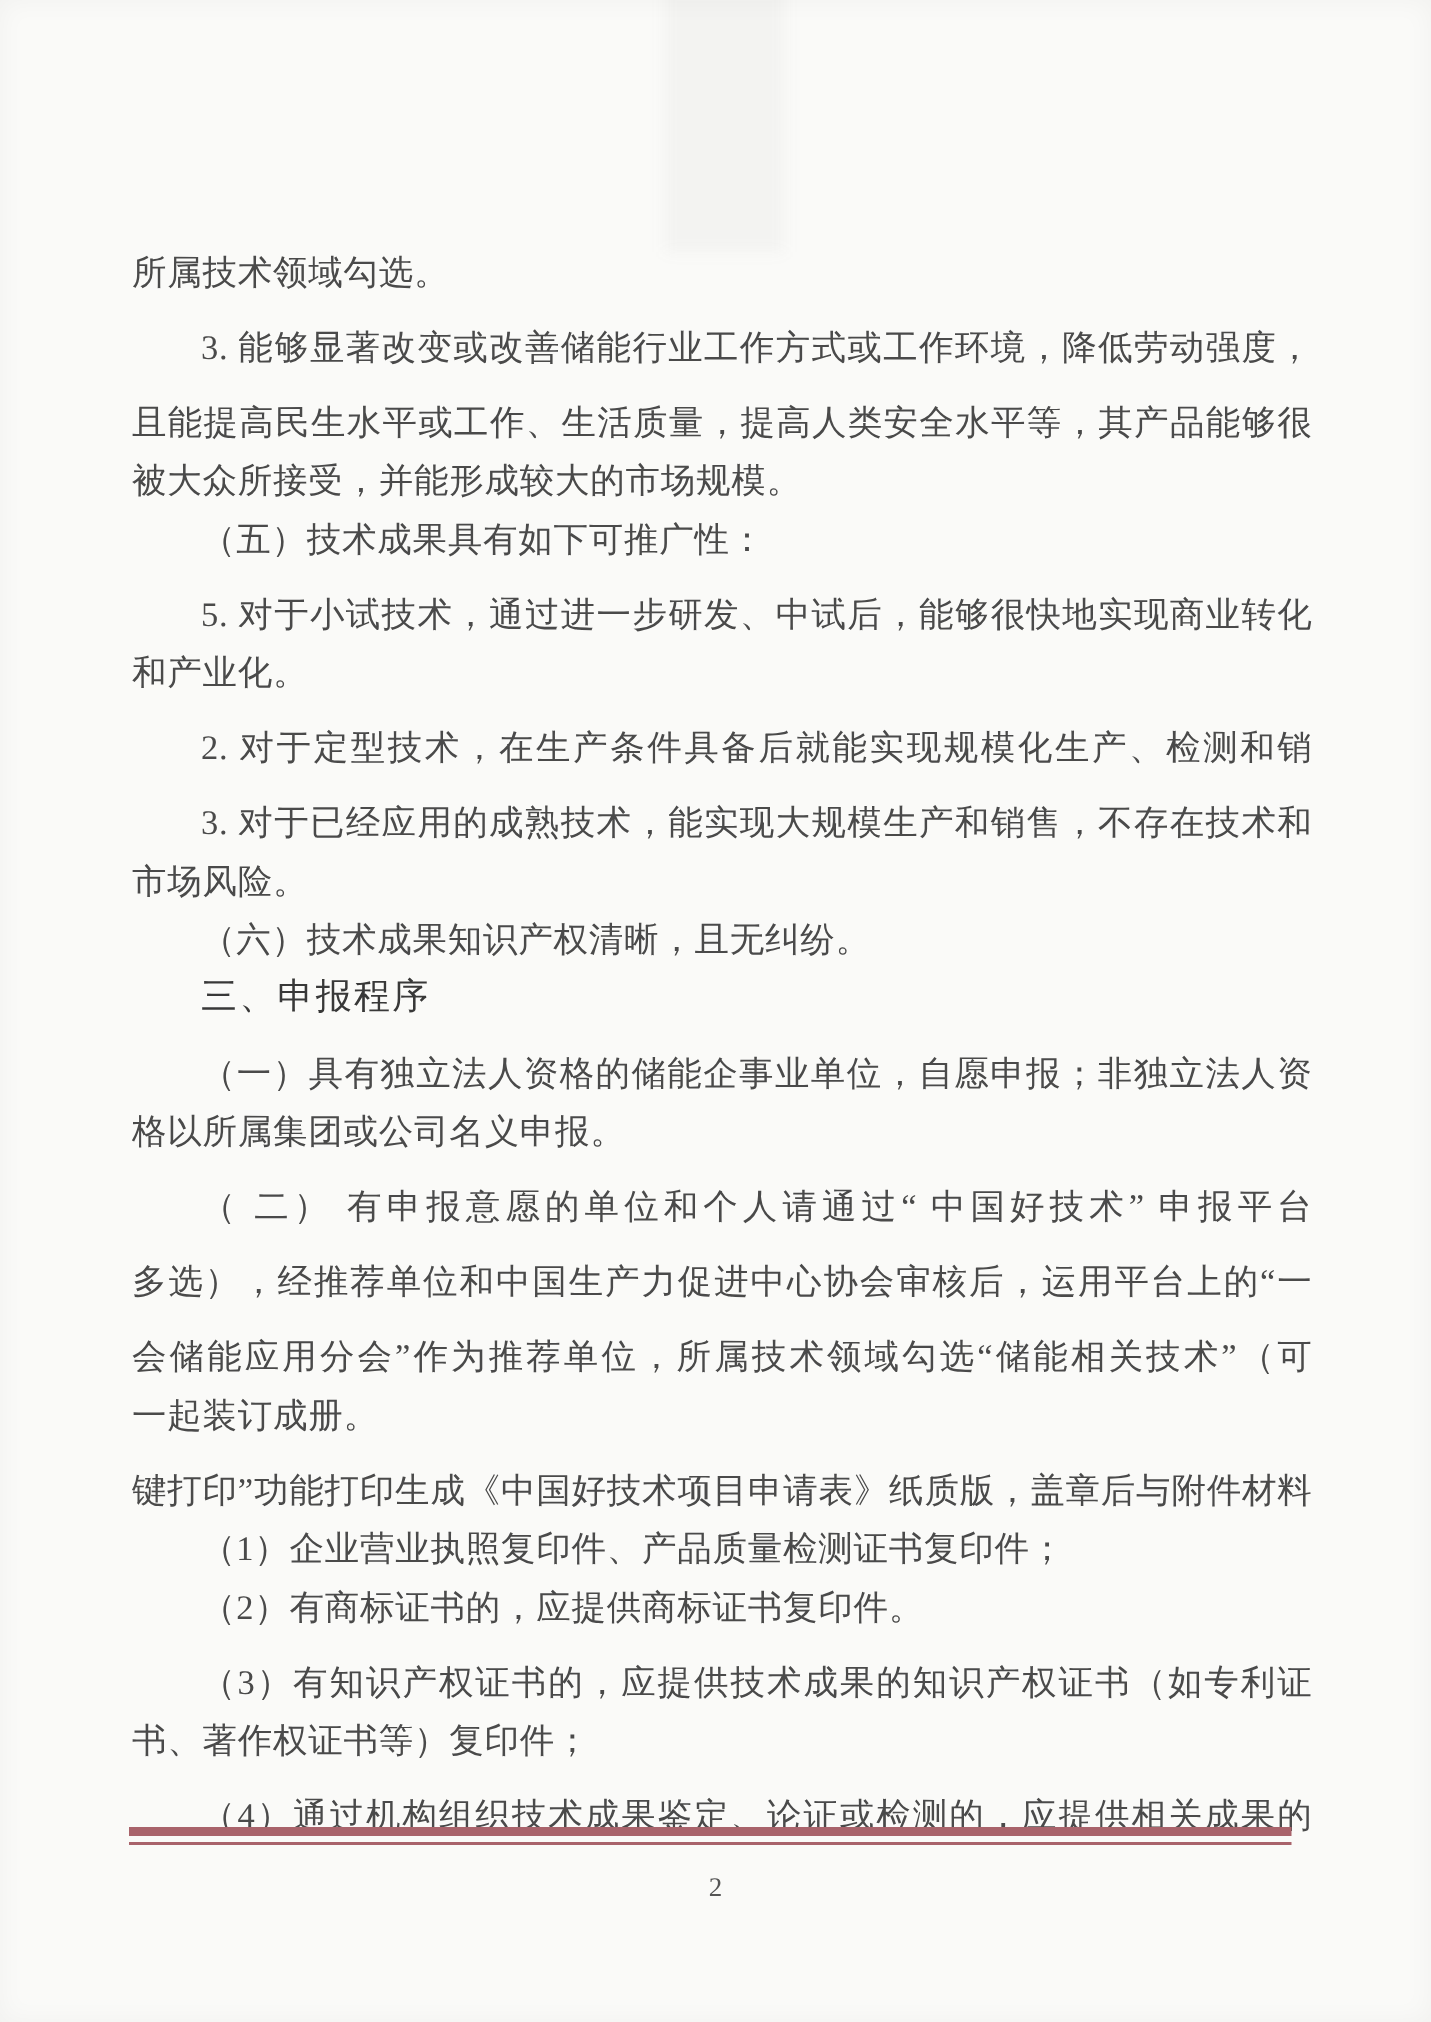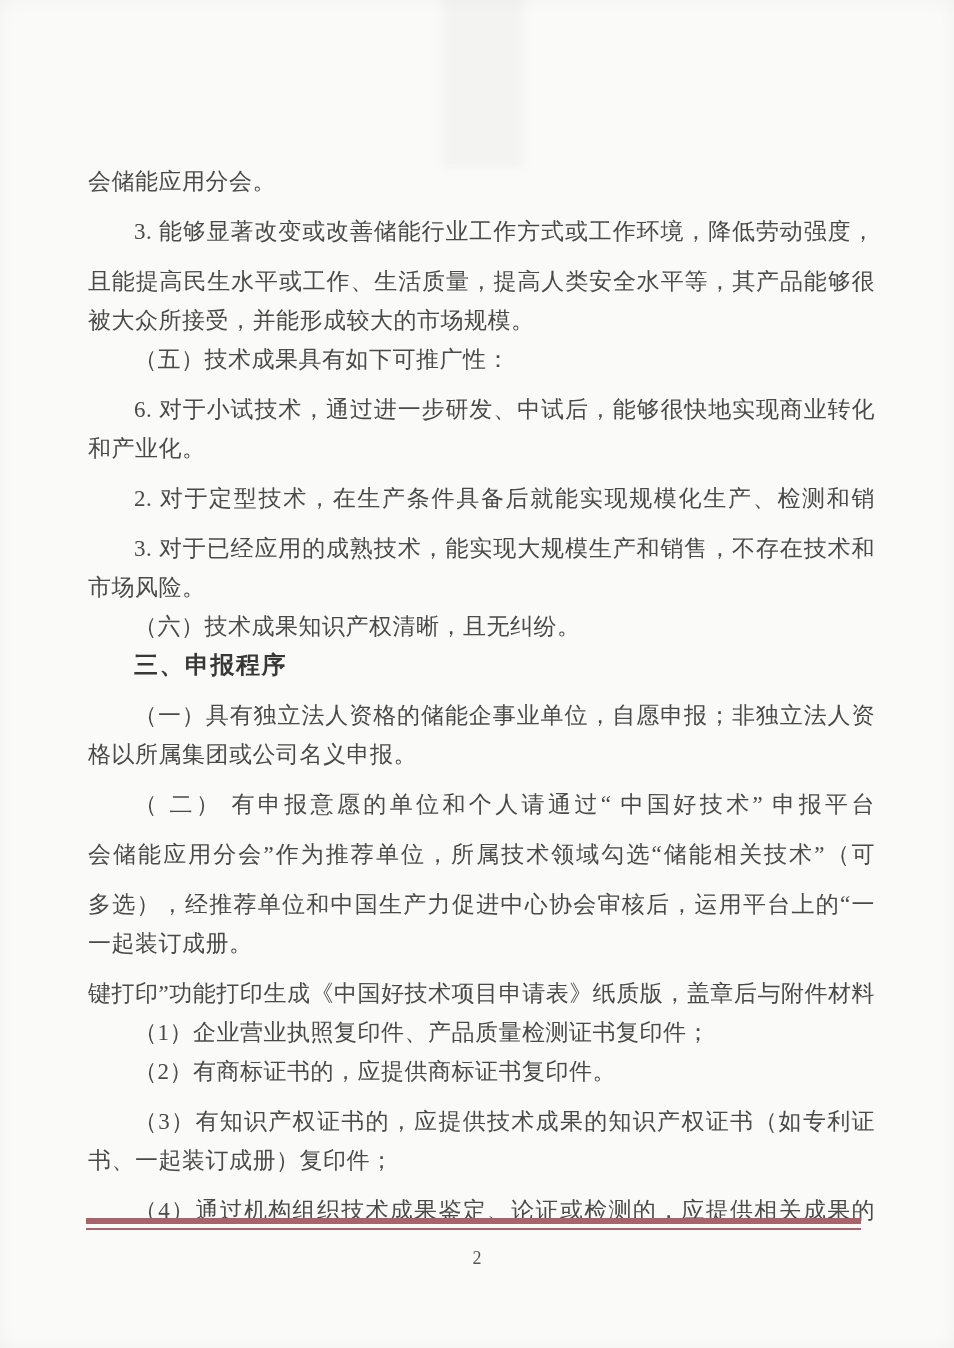--- a/index.html
+++ b/index.html
@@ -49,21 +49,21 @@
   .line.full {
     text-align: justify;
     text-align-last: justify;
     text-justify: inter-character;
     white-space: normal;
     overflow: hidden;
     height: 39px;
     margin-top: 11px;
   }
   .line.bold {
-    font-weight: bold;
+    font-weight: normal;
     color: #383838;
     font-size: 24px;
     letter-spacing: 1.5px;
   }
   .footer-rule {
     position: absolute;
     left: 86px;
     top: 1218px;
     width: 775px;
   }
@@ -90,43 +90,43 @@
   }
 </style>
 </head>
 <body>
 
 <div class="page">
   <div class="scan-artifact"></div>
 
   <div class="doc-body">
 
-  <div class="line">会储能应用分会。</div>
+  <div class="line">所属技术领域勾选。</div>
       <div class="line indent full">3. 能够显著改变或改善储能行业工作方式或工作环境，降低劳动强度，</div>
       <div class="line full">且能提高民生水平或工作、生活质量，提高人类安全水平等，其产品能够很快</div>
       <div class="line">被大众所接受，并能形成较大的市场规模。</div>
       <div class="line indent">（五）技术成果具有如下可推广性：</div>
-      <div class="line indent full">6. 对于小试技术，通过进一步研发、中试后，能够很快地实现商业转化</div>
+      <div class="line indent full">5. 对于小试技术，通过进一步研发、中试后，能够很快地实现商业转化</div>
       <div class="line">和产业化。</div>
       <div class="line indent full">2. 对于定型技术，在生产条件具备后就能实现规模化生产、检测和销售。</div>
       <div class="line indent full">3. 对于已经应用的成熟技术，能实现大规模生产和销售，不存在技术和</div>
       <div class="line">市场风险。</div>
       <div class="line indent">（六）技术成果知识产权清晰，且无纠纷。</div>
       <div class="line indent bold">三、申报程序</div>
       <div class="line indent full">（一）具有独立法人资格的储能企事业单位，自愿申报；非独立法人资</div>
       <div class="line">格以所属集团或公司名义申报。</div>
       <div class="line indent full">（ 二） 有申报意愿的单位和个人请通过“ 中国好技术” 申报平台</div>
+      <div class="line full">多选），经推荐单位和中国生产力促进中心协会审核后，运用平台上的“一</div>
       <div class="line full">会储能应用分会”作为推荐单位，所属技术领域勾选“储能相关技术”（可</div>
-      <div class="line full">多选），经推荐单位和中国生产力促进中心协会审核后，运用平台上的“一</div>
       <div class="line">一起装订成册。</div>
       <div class="line full">键打印”功能打印生成《中国好技术项目申请表》纸质版，盖章后与附件材料</div>
       <div class="line indent">（1）企业营业执照复印件、产品质量检测证书复印件；</div>
       <div class="line indent">（2）有商标证书的，应提供商标证书复印件。</div>
       <div class="line indent full">（3）有知识产权证书的，应提供技术成果的知识产权证书（如专利证</div>
-      <div class="line">书、一起装订成册）复印件；</div>
+      <div class="line">书、著作权证书等）复印件；</div>
       <div class="line indent full">（4）通过机构组织技术成果鉴定、论证或检测的，应提供相关成果的</div>
     </div>
 
   <div class="footer-rule">
     <div class="thick"></div>
     <div class="gap"></div>
     <div class="thin"></div>
   </div>
 
   <div class="page-number">2</div>

